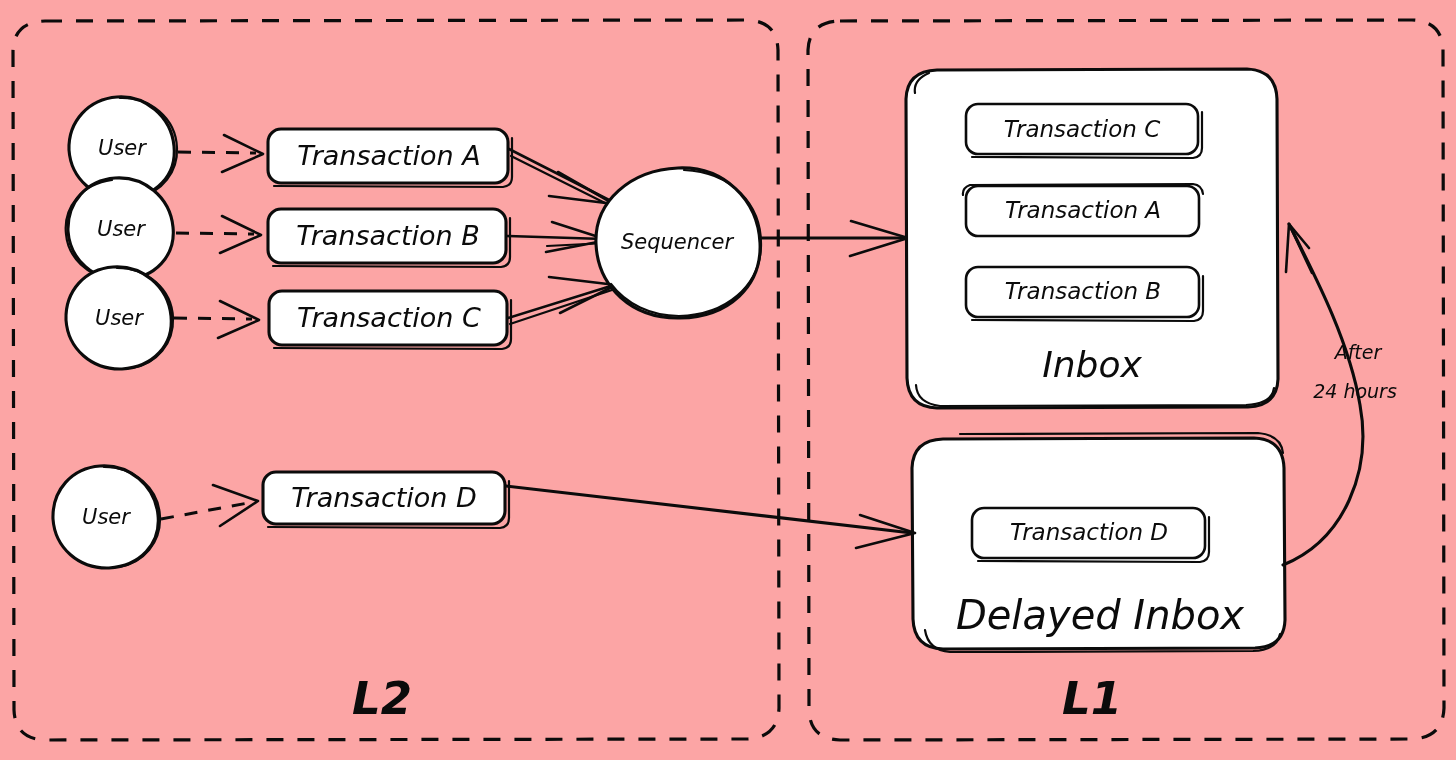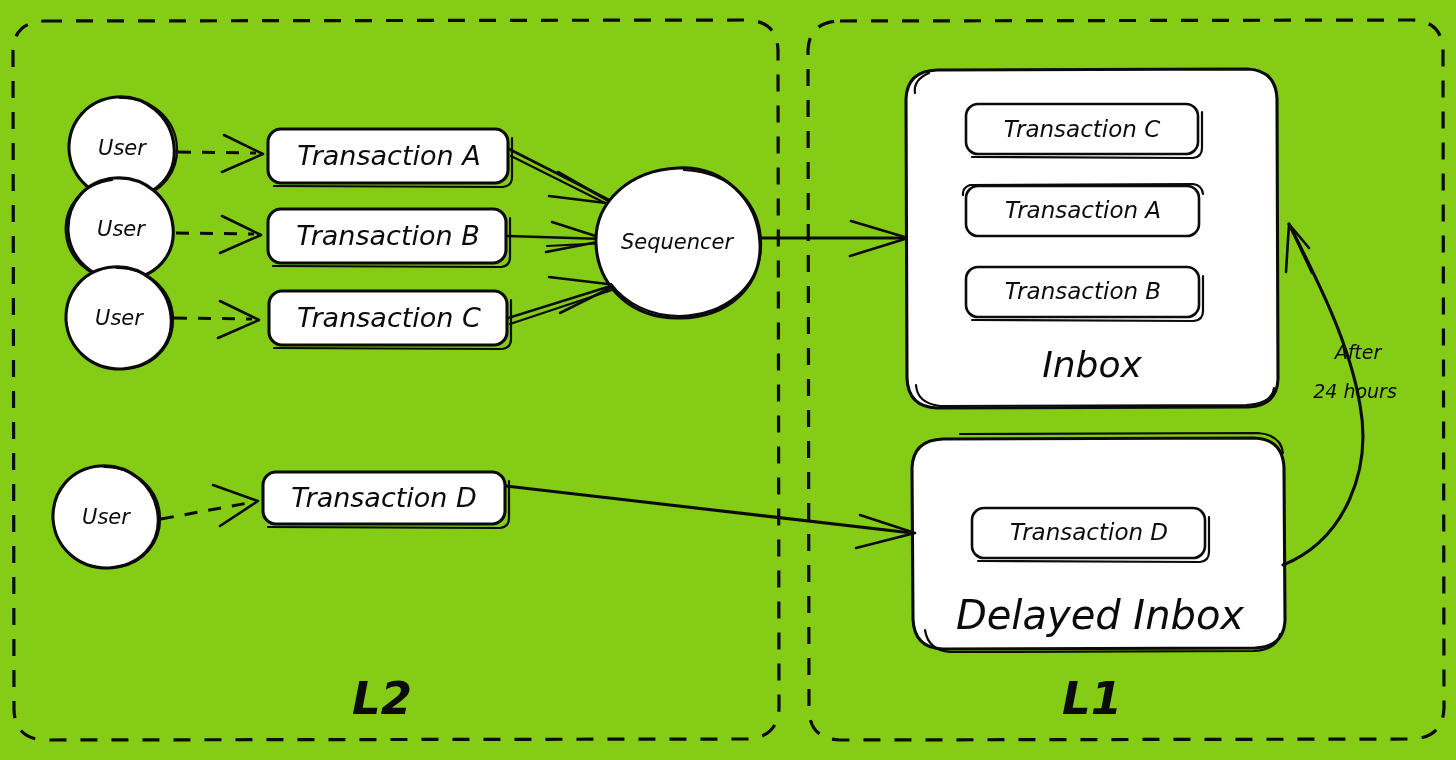--- a/index.html
+++ b/index.html
@@ -4,21 +4,21 @@
 <style>
   html, body {
     margin: 0;
     padding: 0;
     background: #ffffff;
   }
   #canvas {
     position: relative;
     width: 1456px;
     height: 760px;
-    background: #84cc16;
+    background: #fca5a5;
     overflow: hidden;
     font-family: "DejaVu Sans", sans-serif;
   }
   #canvas svg {
     position: absolute;
     top: 0;
     left: 0;
   }
   .sk-text {
     font-family: "DejaVu Sans", sans-serif;

